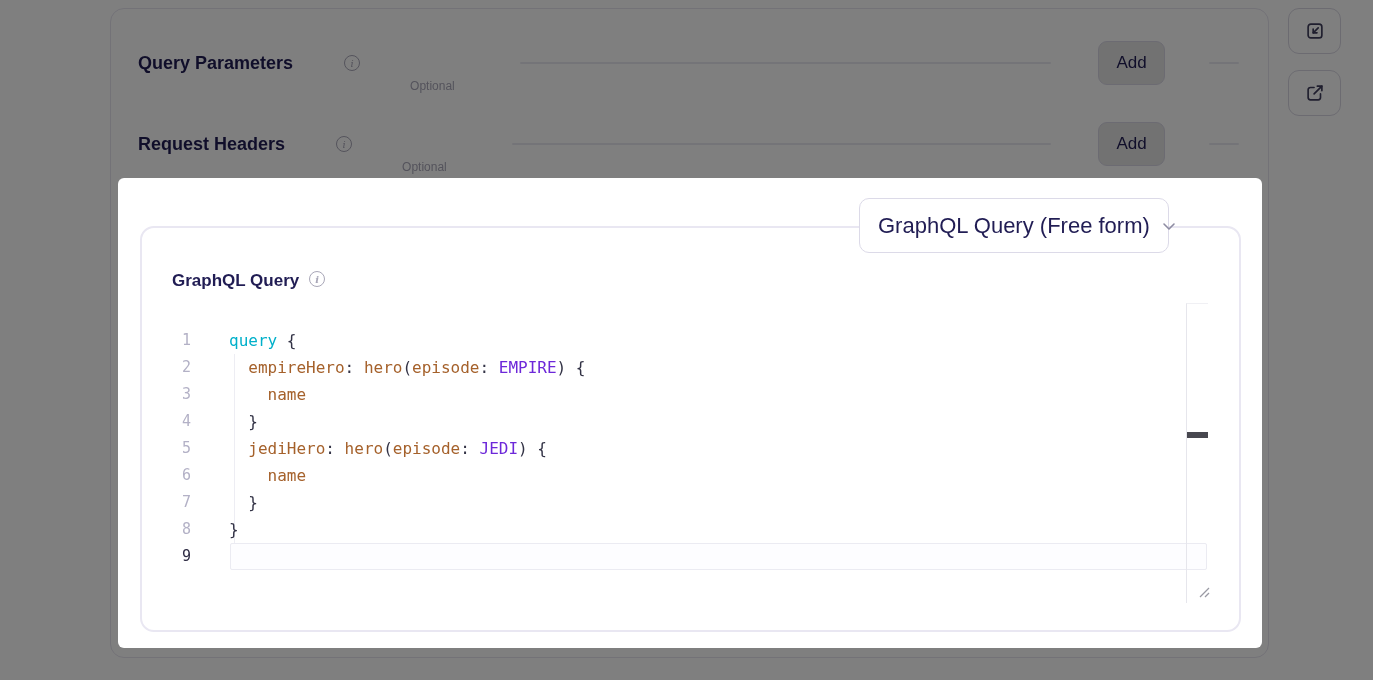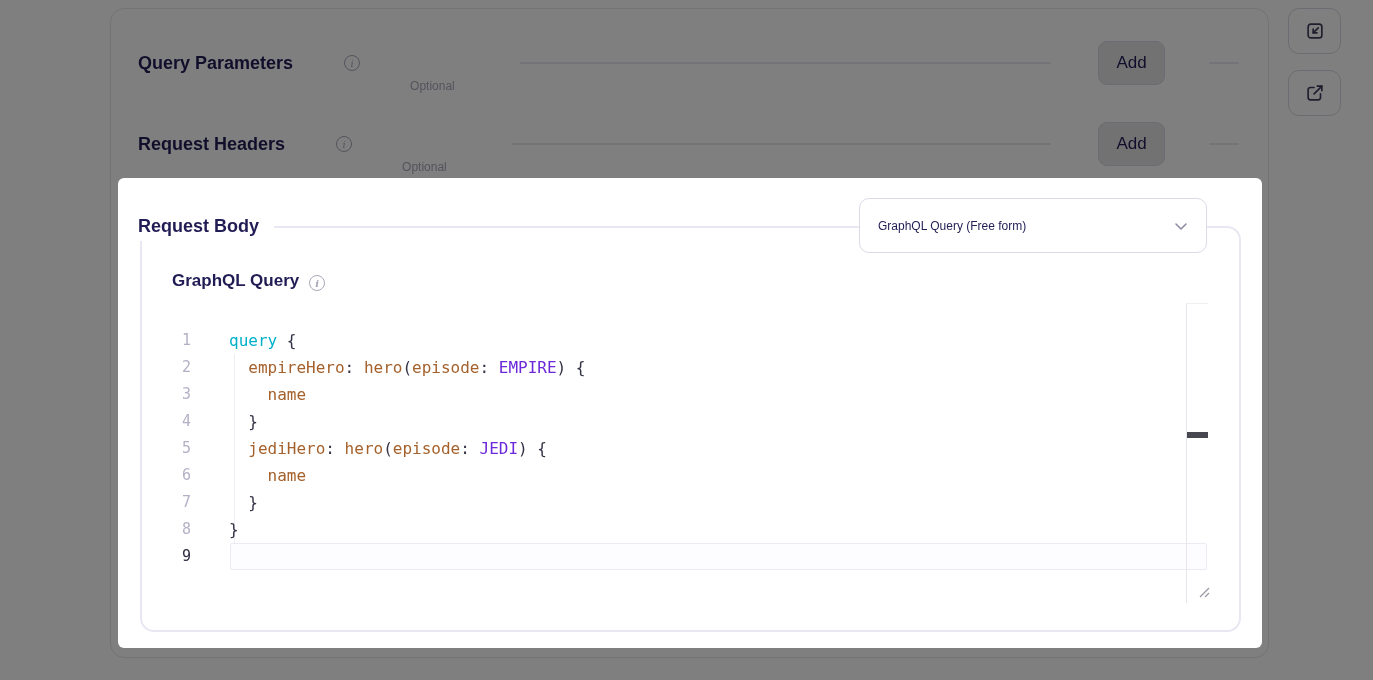--- a/index.html
+++ b/index.html
@@ -103,41 +103,41 @@
     padding: 0 15px 0 8px;
     font-size: 18px;
     font-weight: 700;
     color: #211d54;
     z-index: 2;
     white-space: nowrap;
   }
   .body-type-select {
     position: absolute;
     left: 748px; top: 189px;
-    width: 348px; height: 55px;
+    width: 310px; height: 55px;
     background: #fff;
     border: 1.5px solid #dcdae8;
     border-radius: 10px;
     display: flex;
     align-items: center;
     justify-content: space-between;
     padding: 0 16px 0 18px;
-    font-size: 12px;
+    font-size: 22px;
     color: #211d54;
     z-index: 2;
     cursor: pointer;
     white-space: nowrap;
   }
   .chevron { flex: none; margin-left: 10px; }
 
   .gq-label {
     position: absolute;
     left: 61px; top: 262px;
     display: flex;
-    align-items: flex-end;
+    align-items: flex-start;
     font-size: 17px;
     font-weight: 700;
     color: #211d54;
   }
   .gq-label .info-icon { margin-left: 10px; margin-right: 0; }
 
   
   .editor-area {
     position: absolute;
     left: 61px; top: 318px;
@@ -245,21 +245,20 @@
   <div class="section-row row-rh">
     <span class="section-label">Request Headers</span>
     <span class="info-icon">i</span>
     <span class="optional-badge">Optional</span>
     <span class="divider-line"></span>
     <button class="add-btn">Add</button>
     <span class="divider-end"></span>
   </div>
 
   <div class="rb-card"></div>
-  <div class="rb-heading">Request Body</div>
 
   <div class="body-type-select">
     <span>GraphQL Query (Free form)</span>
     <svg class="chevron" width="18" height="18" viewBox="0 0 18 18" fill="none">
       <polyline points="4,7 9,12 14,7" stroke="#8e8ca2" stroke-width="1.6" stroke-linecap="round" stroke-linejoin="round"></polyline>
     </svg>
   </div>
 
   <div class="gq-label">
     <span>GraphQL Query</span>

